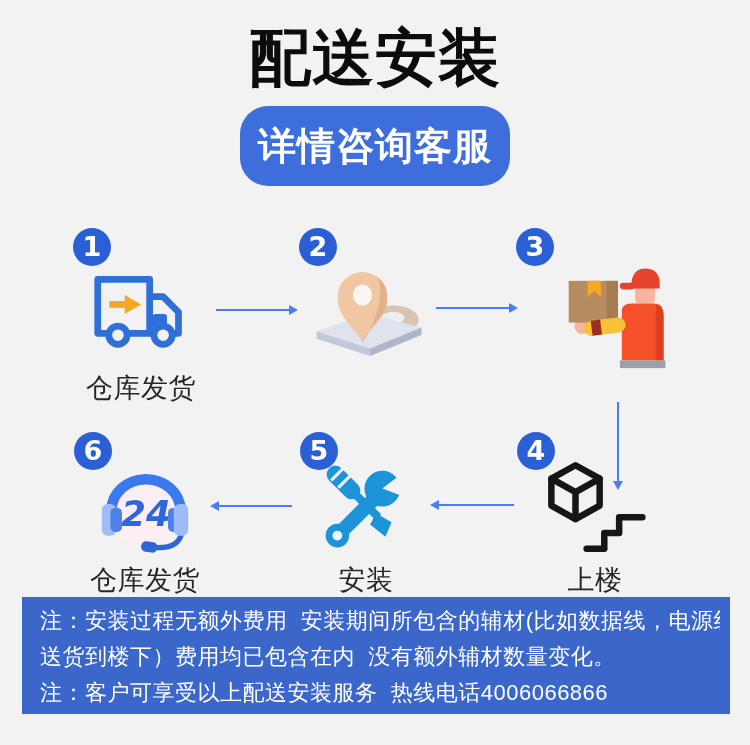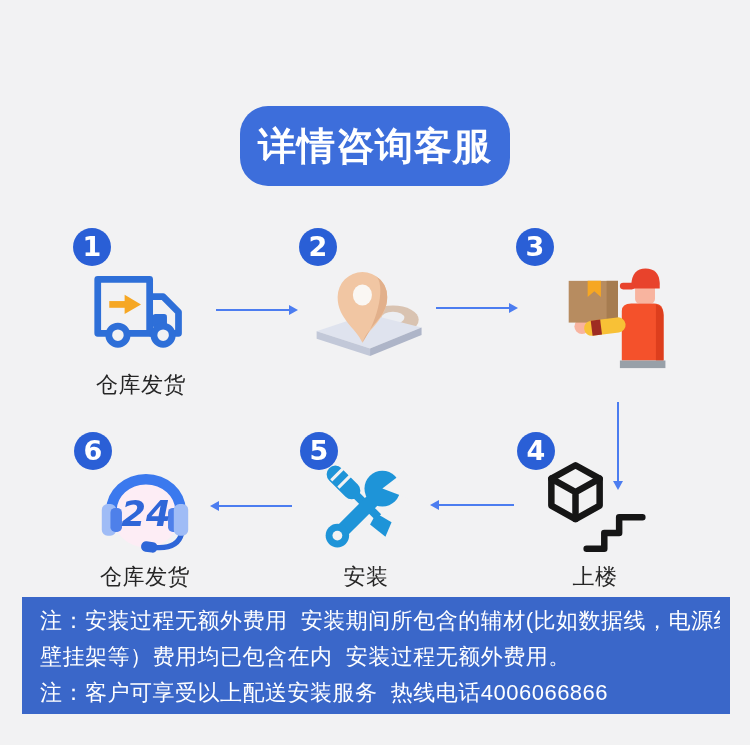--- a/index.html
+++ b/index.html
@@ -23,21 +23,21 @@
   .step{position:absolute;width:240px;display:flex;flex-direction:column;align-items:center;}
   .badge{
     position:absolute;width:38px;height:38px;border-radius:50%;
     background:#2a5fd6;color:#fff;font-size:27px;font-weight:700;line-height:38px;
     text-align:center;z-index:3;font-family:"DejaVu Sans","Liberation Sans",sans-serif;
   }
   .icon-wrap{display:flex;align-items:center;justify-content:center;z-index:1;font-style:italic;}
   .row1 .icon-wrap{margin-top:36px;height:102px;}
   .row2 .icon-wrap{margin-top:24px;height:102px;}
   .step-label{
-    margin-top:4px;font-size:22px;color:#262626;letter-spacing:.5px;white-space:nowrap;
+    margin-top:4px;font-size:27px;color:#262626;letter-spacing:.5px;white-space:nowrap;
     font-weight:500;
   }
   
   .arrow{position:absolute;display:flex;align-items:center;}
   .arrow .shaft{background:#4c7df0;}
   .arrow-h{height:12px;}
   .arrow-h .shaft{height:2px;flex:1;}
   .head-right{width:0;height:0;border-top:5px solid transparent;border-bottom:5px solid transparent;border-left:9px solid #4c7df0;}
   .head-left{width:0;height:0;border-top:5px solid transparent;border-bottom:5px solid transparent;border-right:9px solid #4c7df0;}
   .arrow-v{flex-direction:column;width:12px;}
@@ -49,20 +49,21 @@
     background:#3a67c9;color:#ffffff;box-sizing:border-box;
     padding:6px 10px 0 18px;font-size:22px;line-height:36px;letter-spacing:.5px;
   }
   .note-line{white-space:pre;overflow:hidden;}
 </style>
 </head>
 <body>
 
 <div class="canvas">
 
+  <div class="title">配送安装</div>
   <div class="pill">详情咨询客服</div>
 
   <div class="step row1" style="left:21px;top:228px;">
     <div class="badge" style="left:52px;top:0;">1</div>
     <div class="icon-wrap">
       <svg width="100" height="88" viewBox="0 0 104 90">
         <g fill="none" stroke="#2e6fd8" stroke-width="7" stroke-linejoin="round">
           <rect x="7" y="8" width="54" height="56"></rect>
           <path d="M61 26 H75 L91 42 V64 H61"></path>
         </g>
@@ -182,17 +183,17 @@
     <div class="head-left"></div>
       <div class="shaft"></div>
   </div>
   <div class="arrow arrow-h" style="left:210px;top:500px;width:82px;">
     <div class="head-left"></div>
       <div class="shaft"></div>
   </div>
 
   <div class="notes">
     <div class="note-line">注：安装过程无额外费用  安装期间所包含的辅材(比如数据线，电源线，底座，</div>
-    <div class="note-line">壁挂架等）费用均已包含在内  安装过程无额外费用。</div>
+    <div class="note-line">送货到楼下）费用均已包含在内  没有额外辅材数量变化。</div>
     <div class="note-line">注：客户可享受以上配送安装服务  热线电话4006066866</div>
   </div>
 
 </div>
 
 </body></html>

